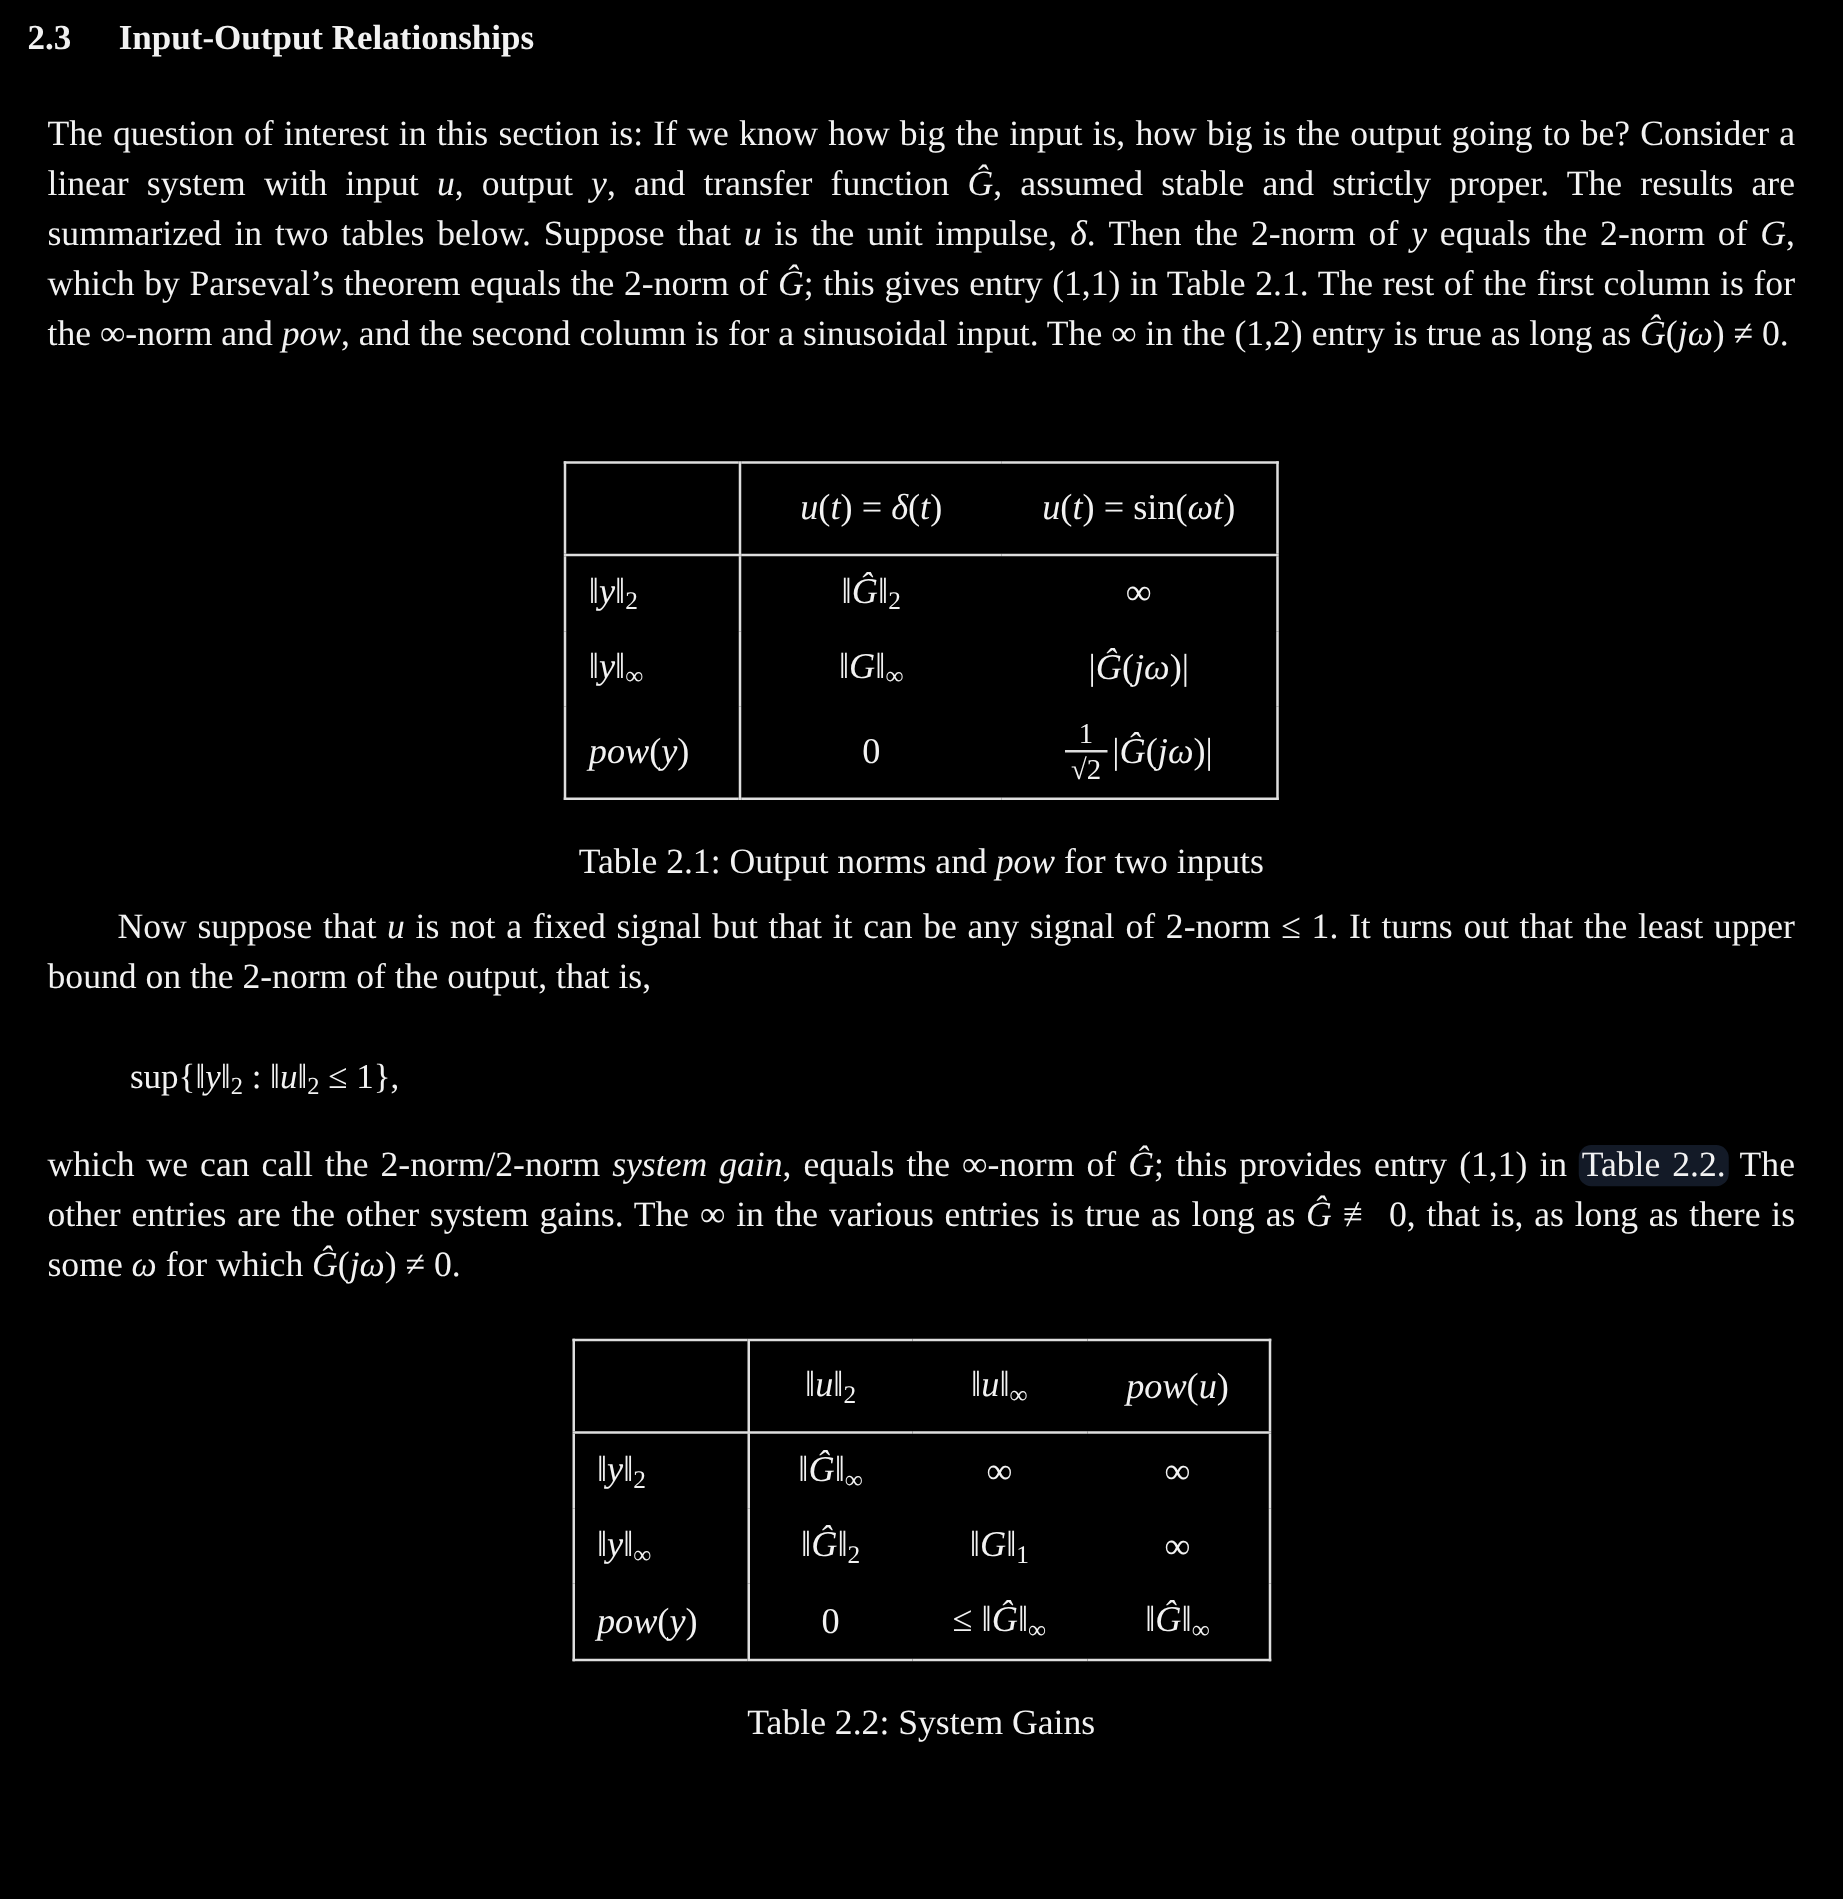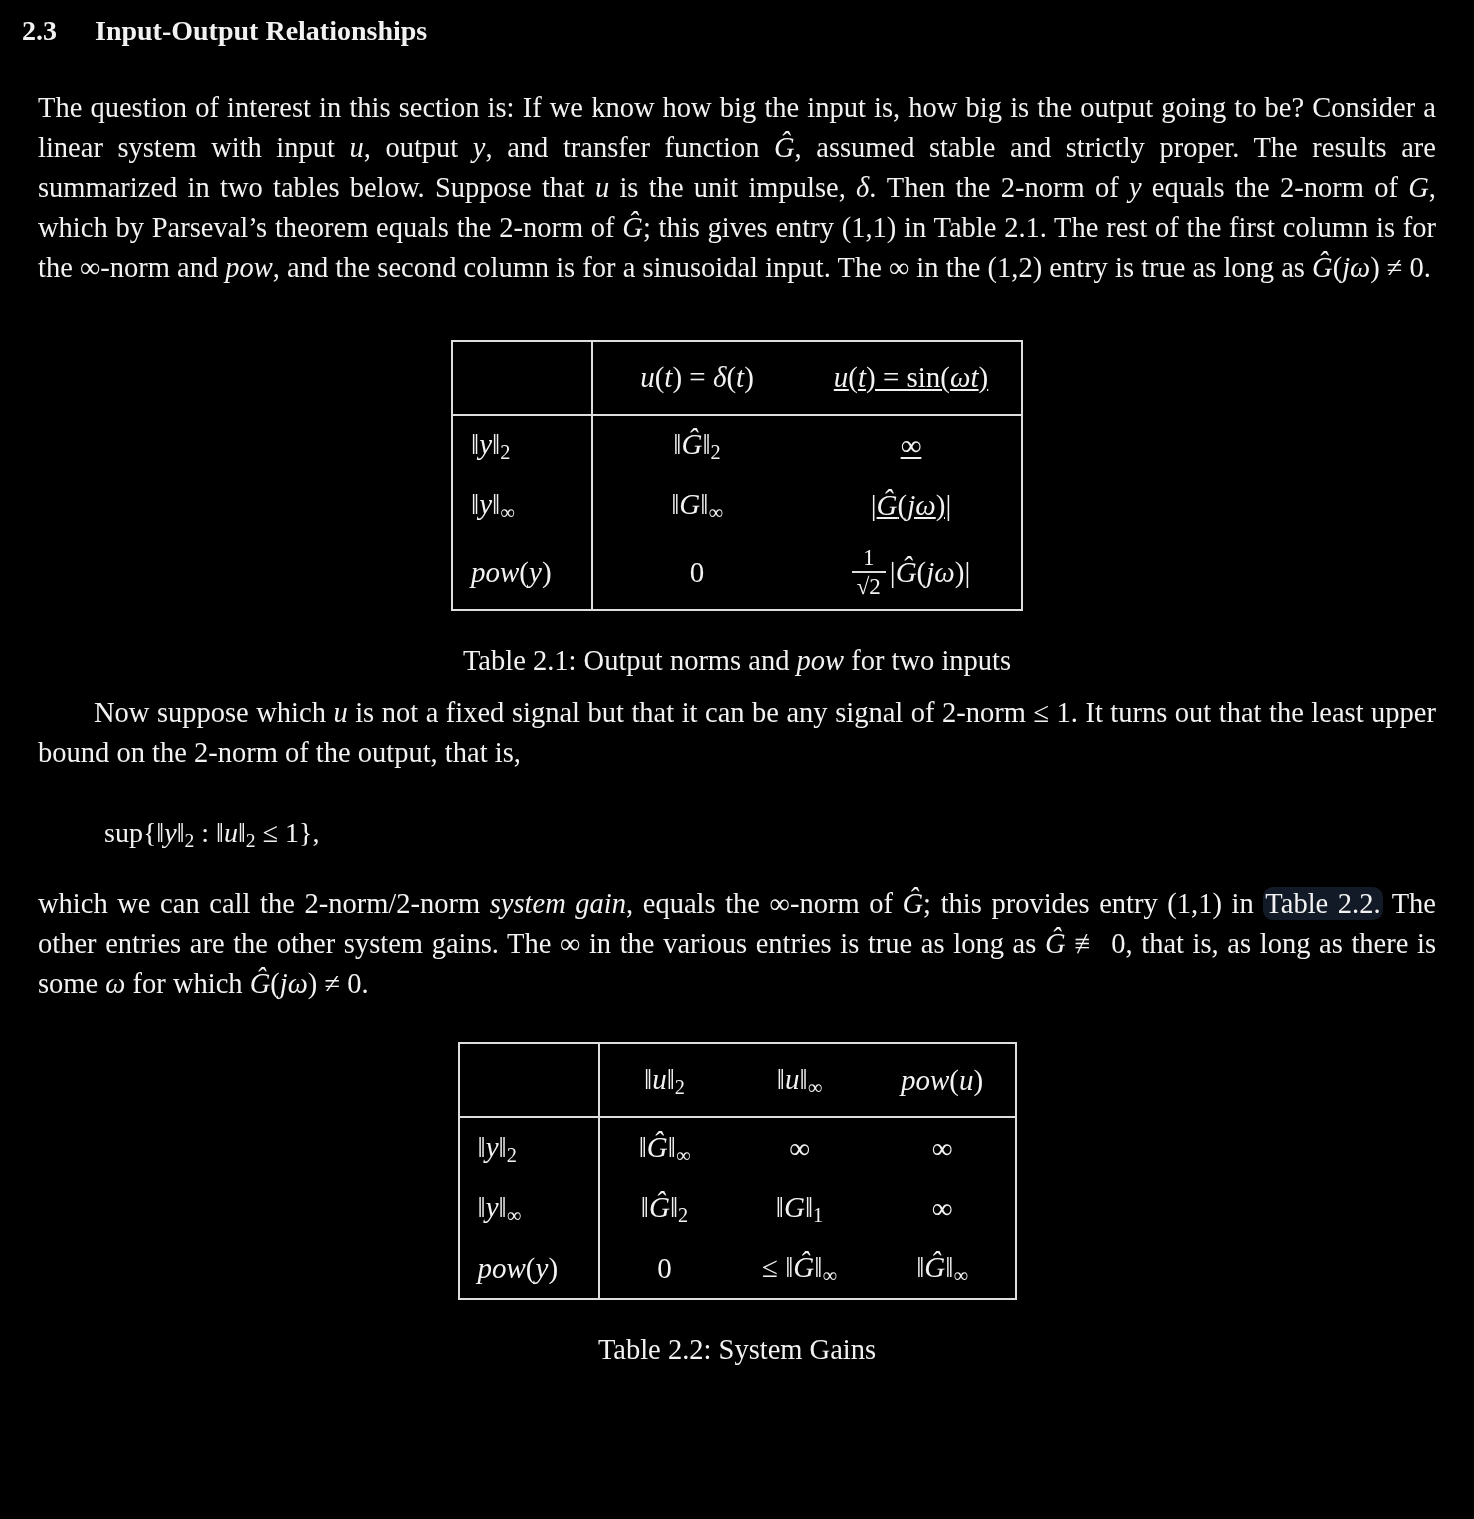--- a/index.html
+++ b/index.html
@@ -29,24 +29,24 @@
     font-size:29px; color:var(--text);
   }
   .mtable td{ text-align:center; padding:8px 20px; vertical-align:middle; }
   .mtable td.stub{
     border-right:2px solid var(--border); text-align:left; padding-left:18px;
   }
   .mtable tr.head td{ border-bottom:2px solid var(--border); }
   .mtable tr.head td{ height:56px; }
   .mtable tr.body td{ height:44px; }
 
-  .t21{ margin:52px auto 0 auto;border-radius:22px; }
+  .t21{ margin:81px auto 0 auto;border-radius:22px; }
   .t21 td.stub{ width:100px; }
   .t21 td.c1{ width:168px; }
-  .t21 td.c2{ width:180px;text-decoration:underline; }
+  .t21 td.c2{ width:180px; }
 
   .t22{ margin:38px auto 0 auto; }
   .t22 td.stub{ width:100px; }
   .t22 td.c1{ width:90px; }
   .t22 td.c2{ width:100px; }
   .t22 td.c3{ width:105px; }
 
   .frac{
     display:inline-block; vertical-align:middle; text-align:center;
     margin-right:4px;
@@ -97,21 +97,21 @@
             <span class="num">1</span>
             <span class="den">√2</span>
           </span><span class="fr-rest"><span>|</span><span class="mi">Ĝ</span><span>(</span><span class="mi">jω</span><span>)|</span></span>
         </td>
       </tr>
     </tbody>
   </table>
 
   <div class="caption"><span>Table 2.1: Output norms and </span><span class="mi">pow</span><span> for two inputs</span></div>
 
-  <p class="body-text indent spacer-p2"><span>Now suppose which </span><span class="mi">u</span><span> is not a fixed signal but that it can be any signal of 2-norm ≤ 1. It turns out that the least upper bound on the 2-norm of the output, that is,</span></p>
+  <p class="body-text indent spacer-p2"><span>Now suppose that </span><span class="mi">u</span><span> is not a fixed signal but that it can be any signal of 2-norm ≤ 1. It turns out that the least upper bound on the 2-norm of the output, that is,</span></p>
 
   <div class="equation"><span>sup{‖</span><span class="mi">y</span><span>‖</span><sub>2</sub><span> : ‖</span><span class="mi">u</span><span>‖</span><sub>2</sub><span> ≤ 1},</span></div>
 
   <p class="body-text spacer-p3"><span>which we can call the 2-norm/2-norm </span><span class="mi">system gain</span><span>, equals the ∞-norm of </span><span class="mi">Ĝ</span><span>; this provides entry (1,1) in </span><span class="hl">Table 2.2.</span><span> The other entries are the other system gains. The ∞ in the various entries is true as long as </span><span class="mi">Ĝ</span><span> ≢ 0, that is, as long as there is some </span><span class="mi">ω</span><span> for which </span><span class="mi">Ĝ</span><span>(</span><span class="mi">jω</span><span>) ≠ 0.</span></p>
 
   <table class="mtable t22">
     <tbody>
       <tr class="head">
         <td class="stub"></td>
         <td class="c1"><span>‖</span><span class="mi">u</span><span>‖</span><sub>2</sub></td>

